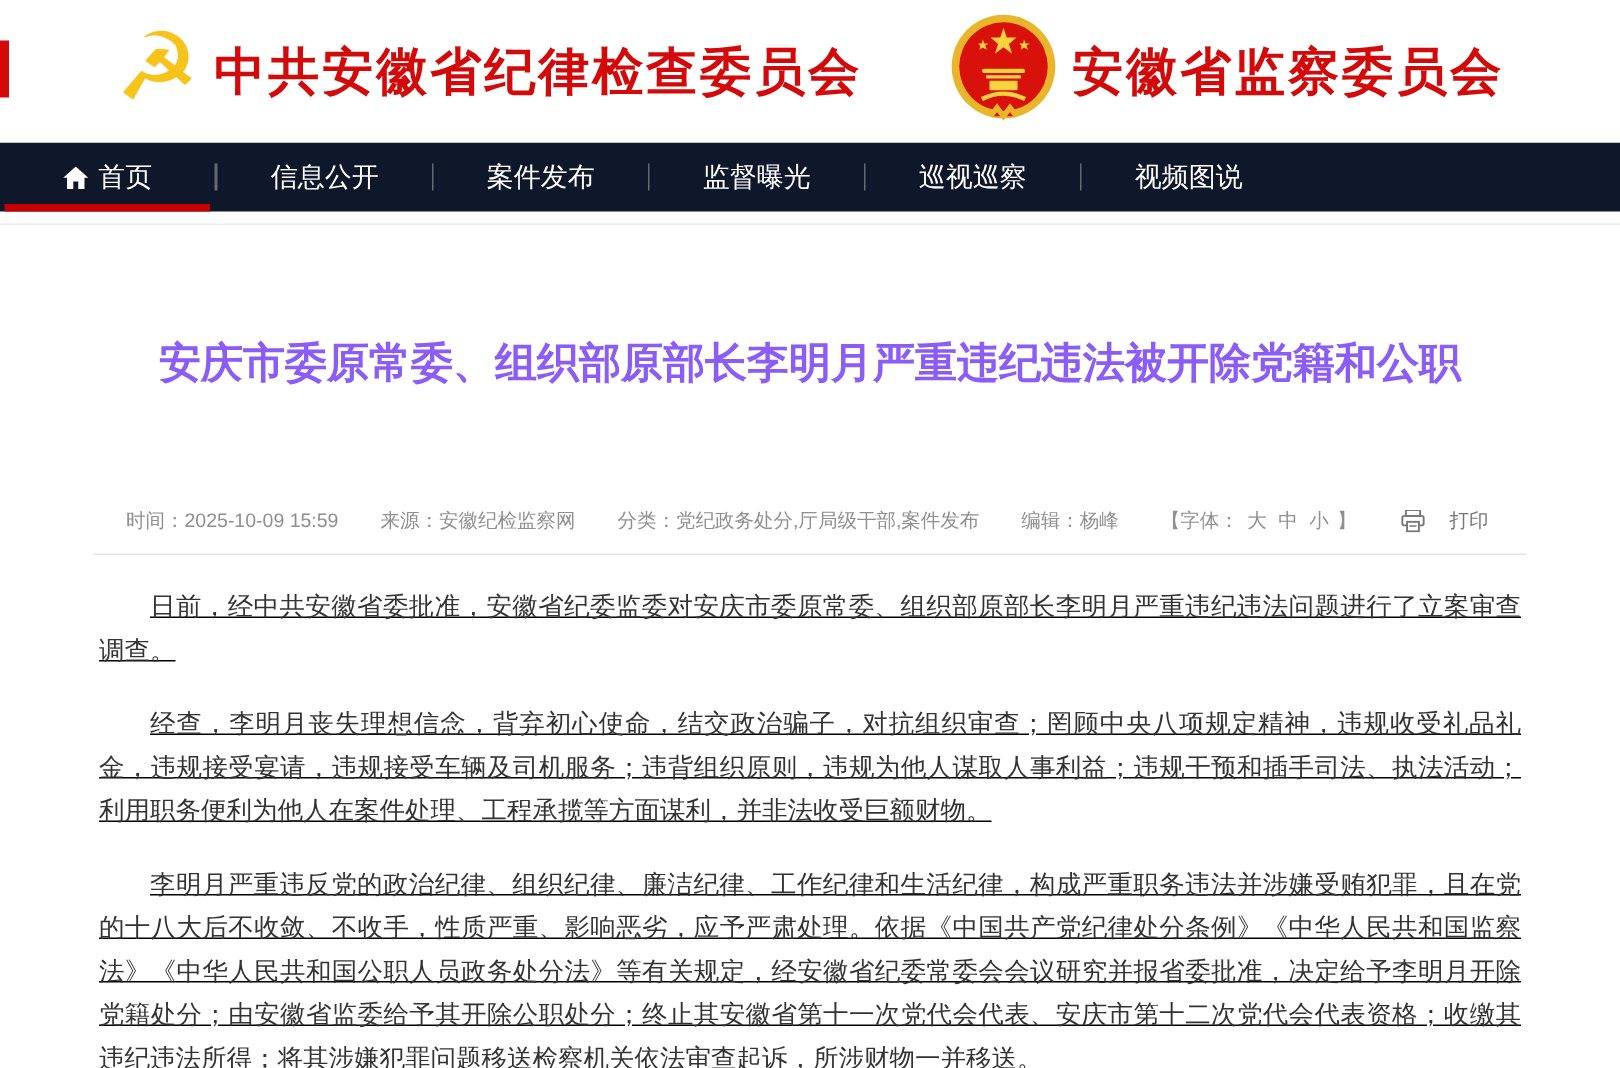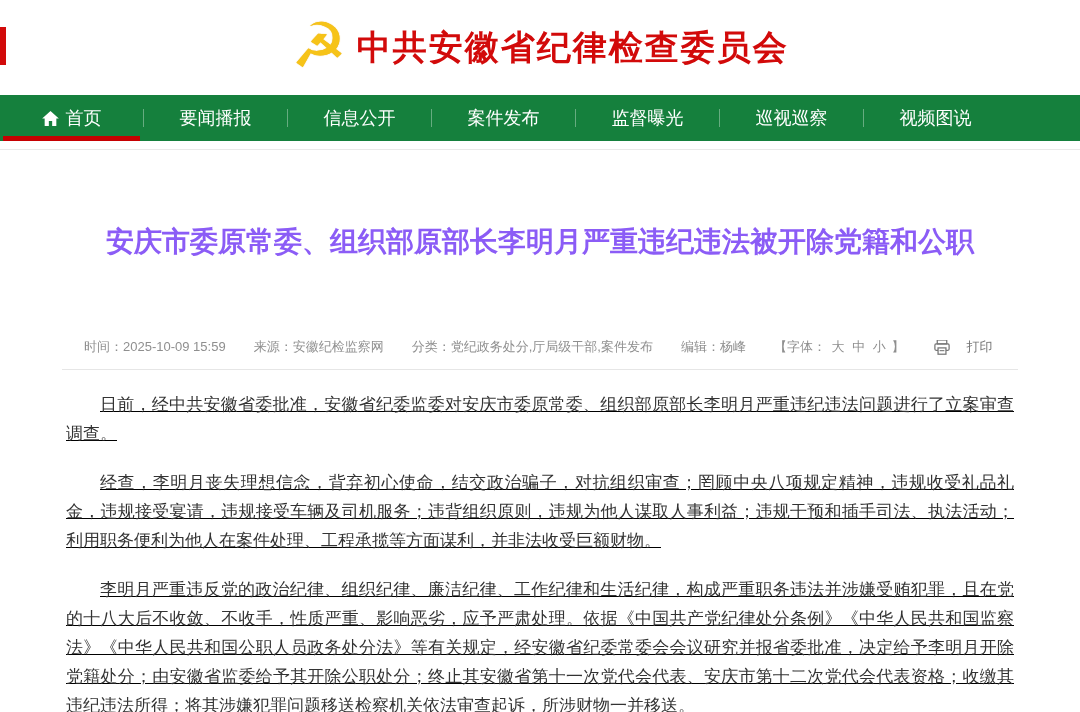--- a/index.html
+++ b/index.html
@@ -11,21 +11,21 @@
     display:flex; align-items:center; justify-content:center; gap:58px; }
   .edge-strip { position:absolute; left:0; top:27px; width:6px; height:38px; background:#d20a0a; }
   .brand { display:flex; align-items:center; gap:10px; cursor:pointer; }
   .party-emblem { font-size:62px; line-height:62px; color:#f6c318;
     text-shadow:0 0 1px #e8a80c; transform:translateY(-2px); }
   .brand-text { font-size:34px; font-weight:700; color:#d20a0a; letter-spacing:2px;
     font-family:"Liberation Serif","DejaVu Serif",serif; }
   .nat-emblem-svg { width:72px; height:80px; display:block; }
 
   
-  .main-nav { height:46px; background:#15803d; display:flex; align-items:stretch;text-align:center; }
+  .main-nav { height:46px; background:#0f172a; display:flex; align-items:stretch;text-align:center; }
   .nav-item { position:relative; flex:0 0 143px; display:flex; align-items:center;
     justify-content:center; gap:7px; color:#fff; font-size:18px; cursor:pointer; }
   .nav-sep { width:1px; height:18px; background:rgba(255,255,255,.35); align-self:center; flex:0 0 1px; }
   .nav-item.active::after { content:""; position:absolute; left:3px; right:3px; bottom:0;
     height:5px; background:#c60001; }
   .home-svg { width:17px; height:15px; display:block; }
   .nav-subline { margin-top:8px; border-top:1px solid #e9e9e9; }
 
   
   .content { width:956px; margin:0 auto; }
@@ -49,33 +49,45 @@
 <body>
 
 <header class="site-header">
   <div class="edge-strip"></div>
 
   <div class="brand">
     <span class="party-emblem">☭</span>
     <span class="brand-text">中共安徽省纪律检查委员会</span>
   </div>
 
+  <div class="brand">
+    <svg class="nat-emblem-svg" viewBox="0 0 100 110">
+      <circle cx="50" cy="50" r="48" fill="#e9b52b"></circle>
+      <circle cx="50" cy="50" r="41" fill="#d8120a"></circle>
+      <polygon points="50,14 53,23 62,23 55,29 58,38 50,32 42,38 45,29 38,23 47,23" fill="#f7d33e"></polygon>
+      <polygon points="31,24 33,29 38,29 34,32 36,37 31,34 27,37 28,32 25,29 30,29" fill="#f7d33e" transform="scale(0.75) translate(10,9)"></polygon>
+      <polygon points="69,24 71,29 76,29 72,32 74,37 69,34 65,37 66,32 63,29 68,29" fill="#f7d33e" transform="scale(0.75) translate(23,9)"></polygon>
+      <rect x="30" y="52" width="40" height="4" rx="2" fill="#f7d33e"></rect>
+      <rect x="34" y="58" width="32" height="3" fill="#f7d33e"></rect>
+      <rect x="37" y="63" width="26" height="9" rx="1" fill="#f7d33e"></rect>
+      <path d="M30 80 Q50 70 70 80" stroke="#f7d33e" stroke-width="4" fill="none"></path>
+      <path d="M38 96 L44 88 L50 96 L56 88 L62 96" stroke="#e9b52b" stroke-width="5" fill="#d8120a"></path>
+    </svg>
+    <span class="brand-text">安徽省监察委员会</span>
+  </div>
 </header>
 
 <nav class="main-nav">
   <div class="nav-item active">
     <svg class="home-svg" viewBox="0 0 20 18">
       <polygon points="10,0 20,9 17,9 17,18 12,18 12,12 8,12 8,18 3,18 3,9 0,9" fill="#ffffff"></polygon>
     </svg>
     <span>首页</span>
   </div>
   <span class="nav-sep"></span>
-  <div class="nav-item">
-    <span>要闻播报</span>
-  </div>
   <span class="nav-sep"></span>
   <div class="nav-item">
     <span>信息公开</span>
   </div>
   <span class="nav-sep"></span>
   <div class="nav-item">
     <span>案件发布</span>
   </div>
   <span class="nav-sep"></span>
   <div class="nav-item">

